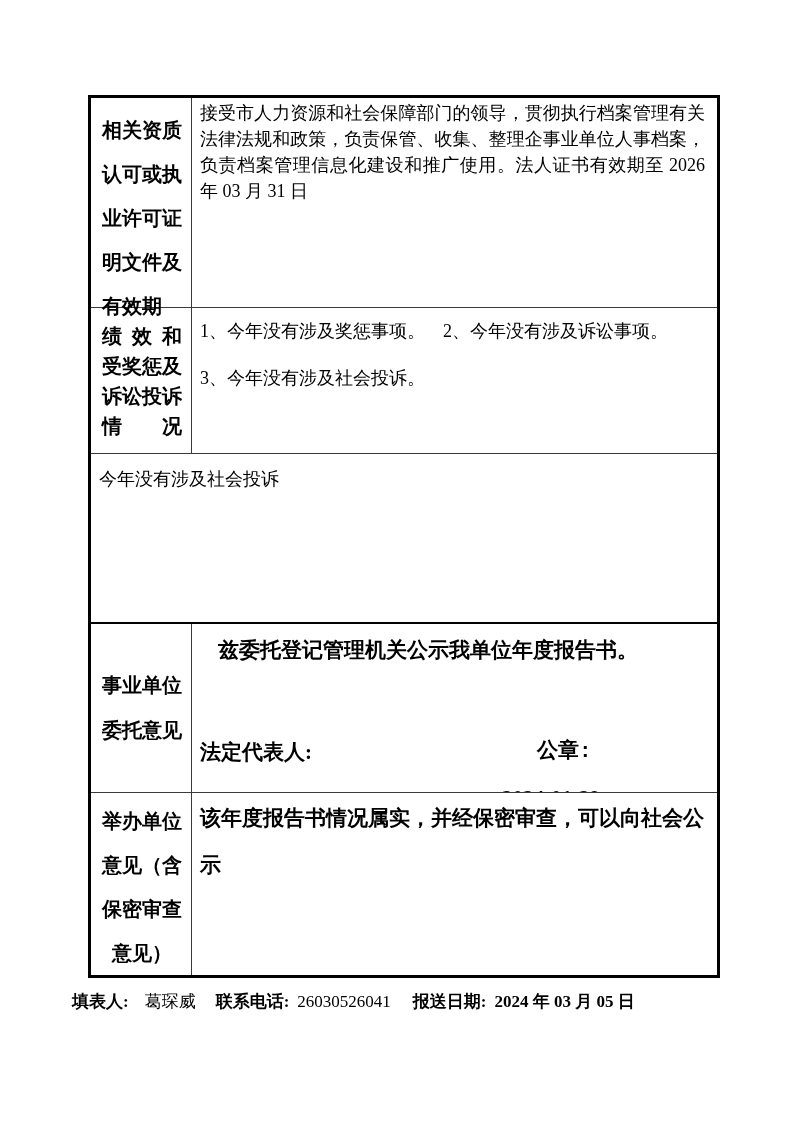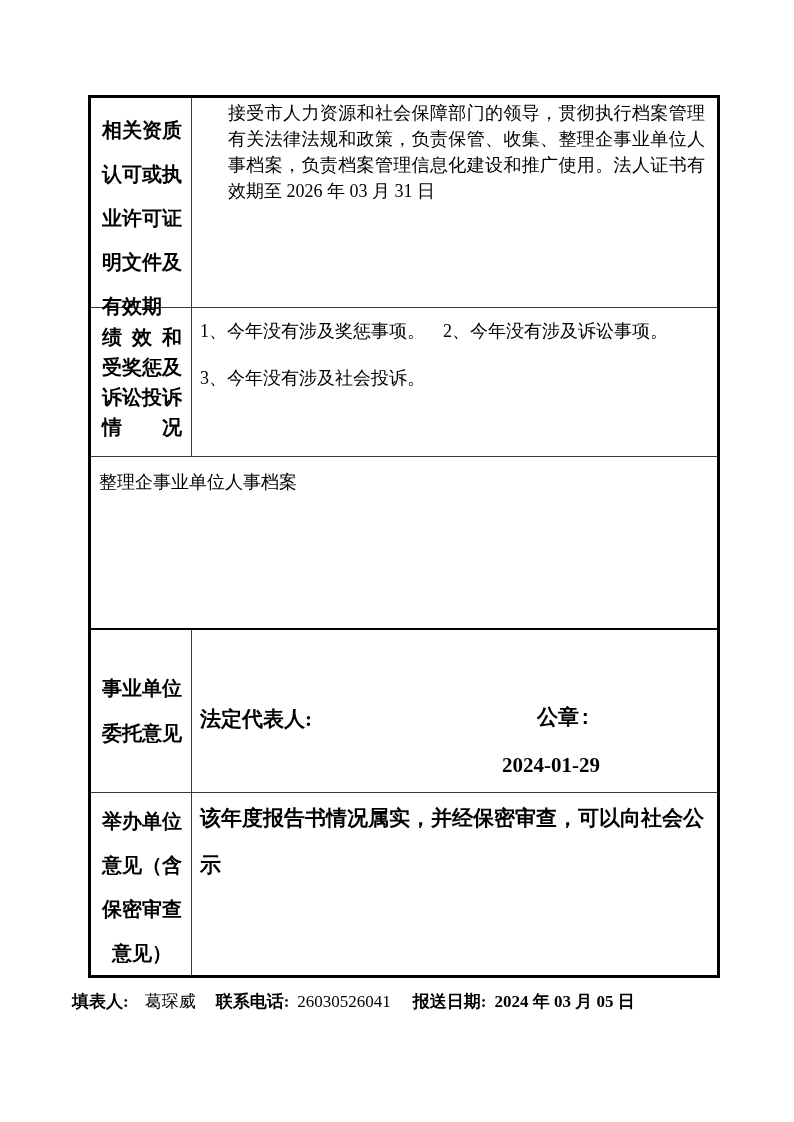--- a/index.html
+++ b/index.html
@@ -11,21 +11,21 @@
   }
   .page { position: relative; width: 794px; height: 1122px; background: #ffffff; overflow: hidden; }
 
   .report-table {
     position: absolute; left: 88px; top: 95px;
     width: 632px; height: 883px;
     border: 3px solid #000000;
     display: flex; flex-direction: column;
   }
   .trow { display: flex; flex-direction: row; border-bottom: 1px solid #3a3a3a; }
-  .trow.r1 { height: 210px; gap: 28px; }
+  .trow.r1 { height: 210px; }
   .trow.r2 { height: 155px; }
   .trow.r3 { height: 180px; border-bottom: 2px solid #000000; }
   .trow.r4 { height: 169px; }
   .trow.r5 { flex: 1; border-bottom: none; }
 
   .lcell {
     width: 101px; flex: 0 0 101px;
     border-right: 1px solid #3a3a3a;
     padding: 0 9px 0 11px;
     font-weight: bold; font-size: 20px;
@@ -87,29 +87,30 @@
       <div class="lcell jlabel">
         <span class="ltext">绩效和
 受奖惩及
 诉讼投诉
 情况</span>
       </div>
       <div class="ccell">1、今年没有涉及奖惩事项。　2、今年没有涉及诉讼事项。　3、今年没有涉及社会投诉。</div>
     </div>
 
     <div class="trow r3">
-      <div class="ccell">整理企事业单位人事档案</div>
+      <div class="ccell">今年没有涉及社会投诉</div>
     </div>
 
     <div class="trow r4">
       <div class="lcell">
         <span class="ltext">事业单位
 委托意见</span>
       </div>
       <div class="ccell">
+        <div class="entrust-line">兹委托登记管理机关公示我单位年度报告书。</div>
         <div class="sig-line">
           <span>法定代表人:</span>
           <span class="seal">公章:</span>
         </div>
         <div class="seal-date">2024-01-29</div>
       </div>
     </div>
 
     <div class="trow r5">
       <div class="lcell">

